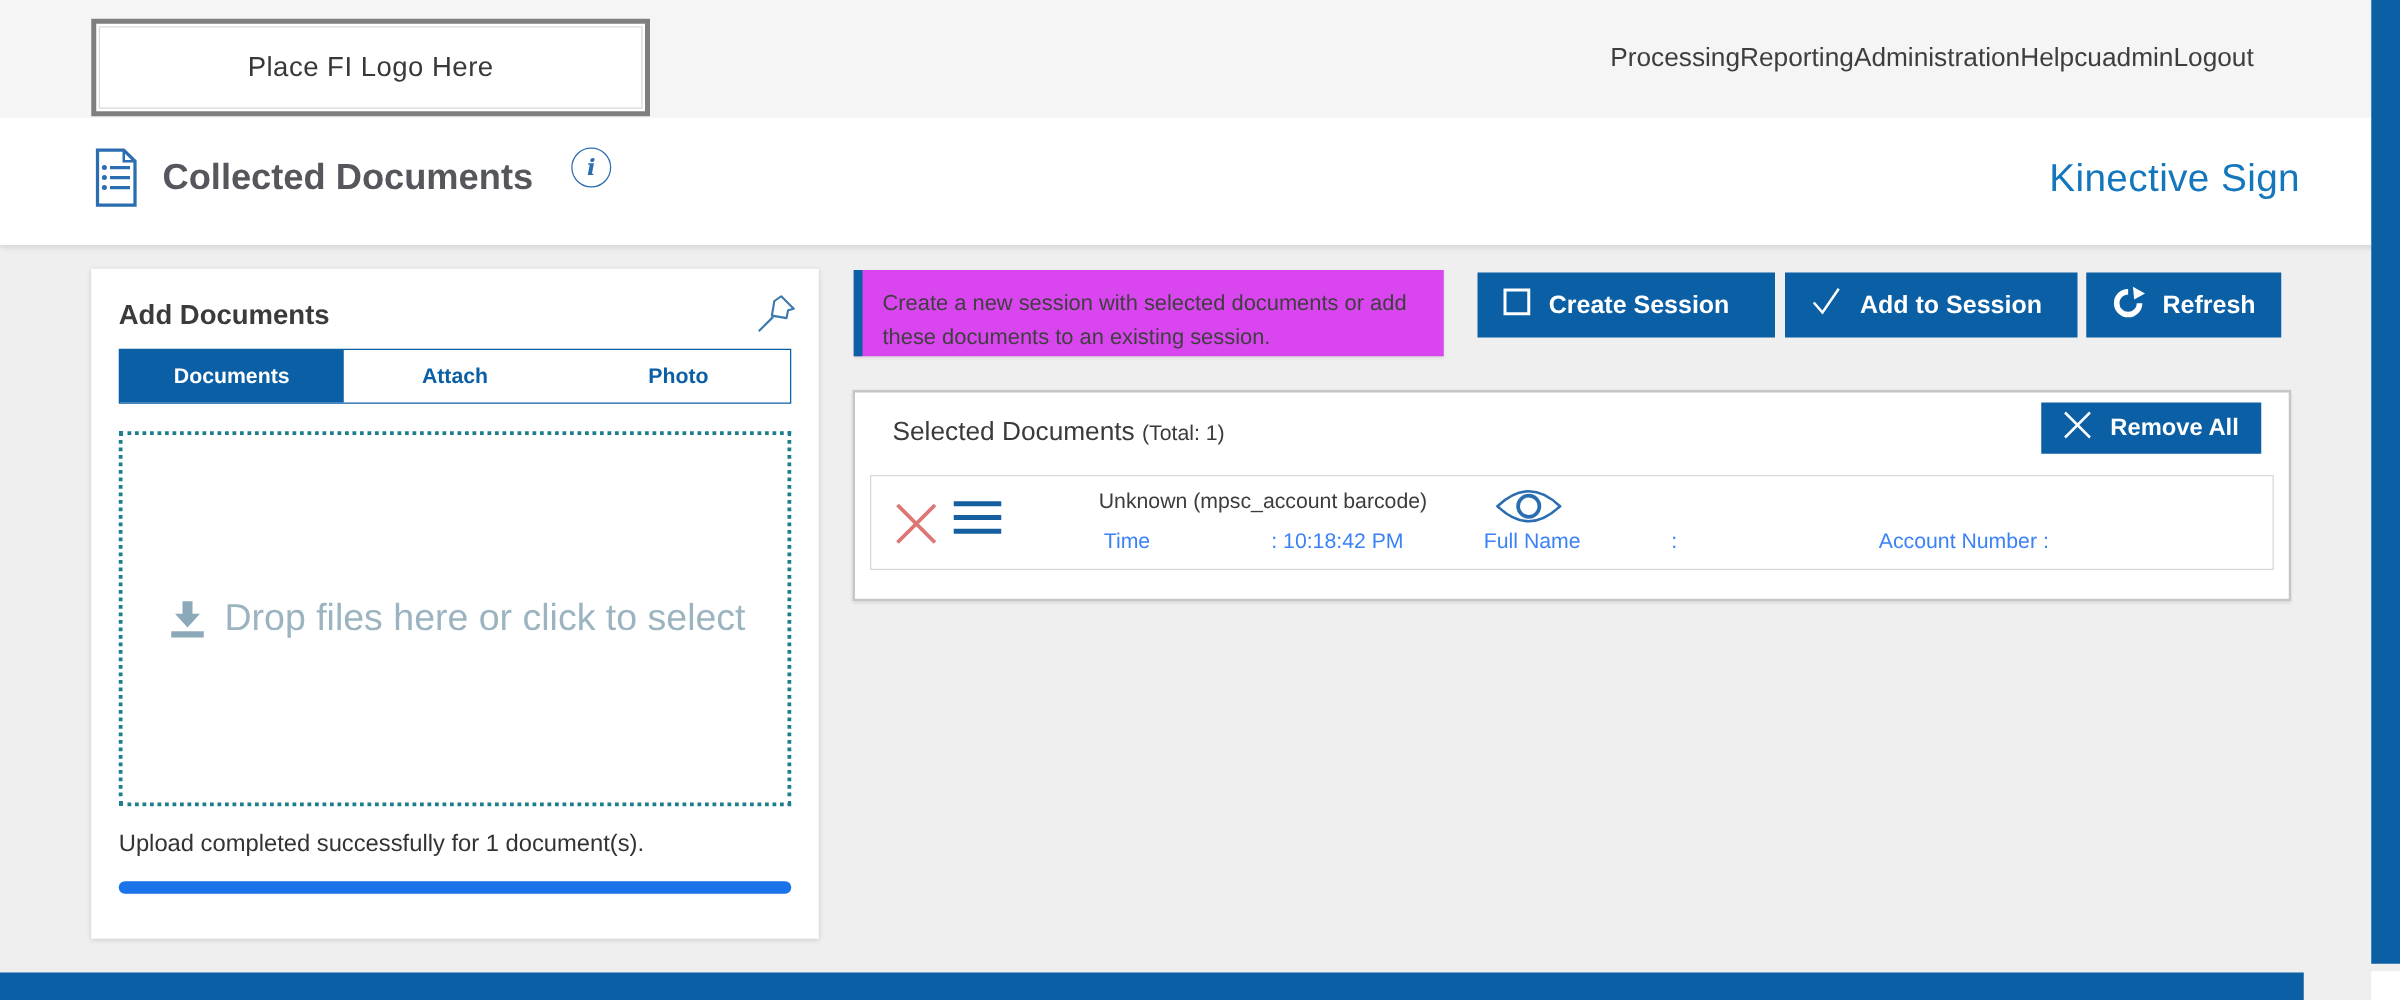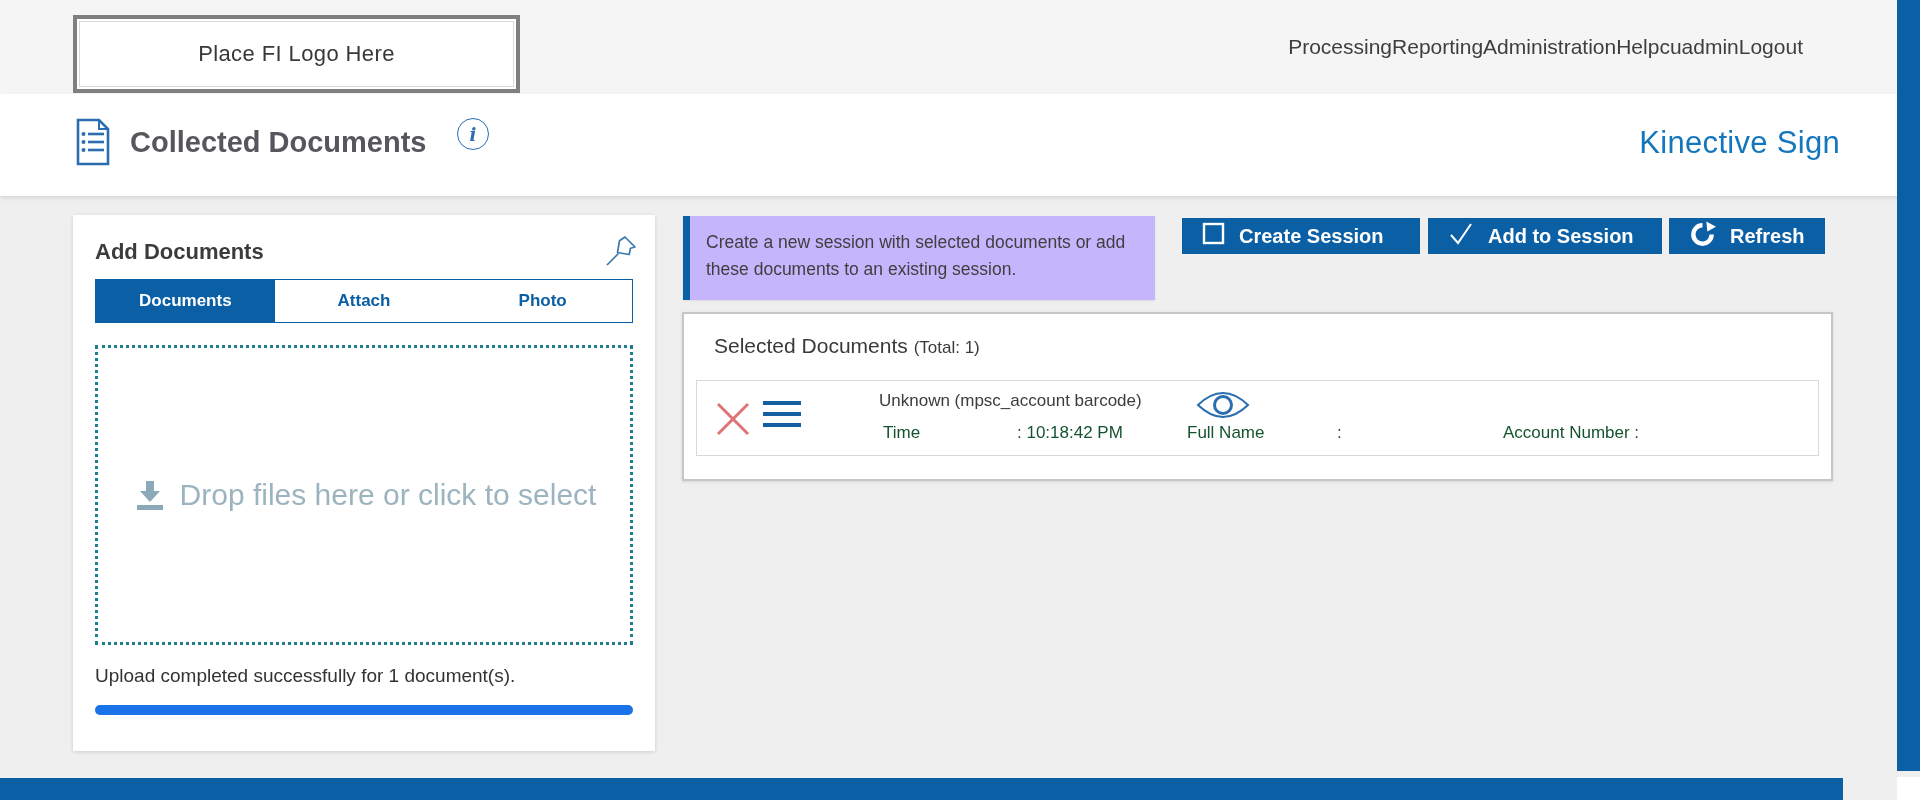--- a/index.html
+++ b/index.html
@@ -39,25 +39,25 @@
          font-size:17px; font-weight:700; color:#0b5fa5; cursor:pointer; }
   .tab.active { background:#0b5fa5; color:#ffffff; }
   .dropzone { left:22px; top:130px; width:538px; height:300px; border:3px dotted #1d7f8e;
               display:flex; align-items:center; justify-content:center; gap:12px; cursor:pointer; }
   .dropzone-text { font-size:30px; color:#9cb4c0; }
   .upload-msg { left:22px; top:450px; font-size:19px; color:#333333; }
   .progress-track { left:22px; top:490px; width:538px; height:10px; border-radius:5px; background:#e8eef5; }
   .progress-fill { height:10px; border-radius:5px; background:#1a73e8; }
 
   
-  .info-box { left:683px; top:216px; width:472px; background:#c4b5fd;
-              border-left:7px solid #0b5fa5; padding:13px 18px 17px 16px;
+  .info-box { left:683px; top:216px; width:472px; background:#d946ef;
+              border-left:7px solid #0b5fa5; padding:13px 18px 2px 16px;
               box-shadow:0 1px 2px rgba(0,0,0,0.08); }
   .info-text { font-size:17.5px; color:#3f3f3f; line-height:1.55; }
-  .btn { top:218px; height:36px; background:#0b5fa5; color:#ffffff; border:none;
+  .btn { top:218px; height:52px; background:#0b5fa5; color:#ffffff; border:none;
          display:flex; align-items:center; gap:14px; padding:0 0 0 20px;
          font-size:20px; font-weight:700; font-family:"Liberation Sans", sans-serif; cursor:pointer; }
   .btn-create { left:1182px; width:238px; }
   .btn-add { left:1428px; width:234px; }
   .btn-refresh { left:1669px; width:156px; }
 
   
   .panel { left:682px; top:312px; width:1151px; height:169px; background:#ffffff;
            border:2px solid #c6c6c6; box-shadow:0 1px 3px rgba(0,0,0,0.10); }
   .panel-title { left:30px; top:20px; font-size:21px; color:#3a3a3a; }
@@ -66,21 +66,21 @@
            color:#ffffff; border:none; display:flex; align-items:center; gap:13px;
            padding:0 18px 0 16px; font-size:19px; font-weight:700;
            font-family:"Liberation Sans", sans-serif; cursor:pointer; }
   .doc-row { position:absolute; left:12px; top:66px; width:1123px; height:76px;
              background:#ffffff; border:1px solid #d8d8d8; }
   .row-x { left:16px; top:18px; cursor:pointer; }
   .row-drag { left:66px; top:20px; width:38px; cursor:grab; }
   .row-drag .bar { height:4px; background:#155fa0; margin-bottom:7px; }
   .row-name { left:182px; top:10px; font-size:17px; color:#3c3c3c; }
   .row-eye { left:498px; top:7px; cursor:pointer; }
-  .fld { top:42px; font-size:17px; color:#14532d; }
+  .fld { top:42px; font-size:17px; color:#3b82f6; }
   .fld-time-label { left:186px; }
   .fld-time-value { left:320px; }
   .fld-name-label { left:490px; }
   .fld-name-value { left:640px; }
   .fld-account-label { left:806px; }
 
   
   .footer-bar { left:0; top:778px; width:1843px; height:22px; background:#0b5fa5; }
   .scroll-strip { left:1897px; top:0; width:23px; height:771px; background:#0b5fa5; cursor:pointer; }
   .scroll-corner { left:1897px; top:777px; width:23px; height:23px; background:#ffffff; }
@@ -184,20 +184,29 @@
     </span>
     <span>Add to Session</span>
   </button>
 
   <section class="abs panel">
     <div class="abs panel-title">
       <span>Selected Documents</span>
       <span class="panel-total">(Total: 1)</span>
     </div>
 
+    <button class="btn-remove-all">
+      <span>
+        <svg width="26" height="26" viewBox="0 0 26 26">
+          <line x1="3" y1="3" x2="23" y2="23" stroke="#ffffff" stroke-width="2"></line>
+          <line x1="23" y1="3" x2="3" y2="23" stroke="#ffffff" stroke-width="2"></line>
+        </svg>
+      </span>
+      <span>Remove All</span>
+    </button>
 
     <div class="doc-row">
       <span class="abs row-x">
         <svg width="40" height="40" viewBox="0 0 40 40">
           <line x1="5" y1="5" x2="35" y2="35" stroke="#df7474" stroke-width="3"></line>
           <line x1="35" y1="5" x2="5" y2="35" stroke="#df7474" stroke-width="3"></line>
         </svg>
       </span>
       <span class="abs row-drag">
         <div class="bar"></div>

